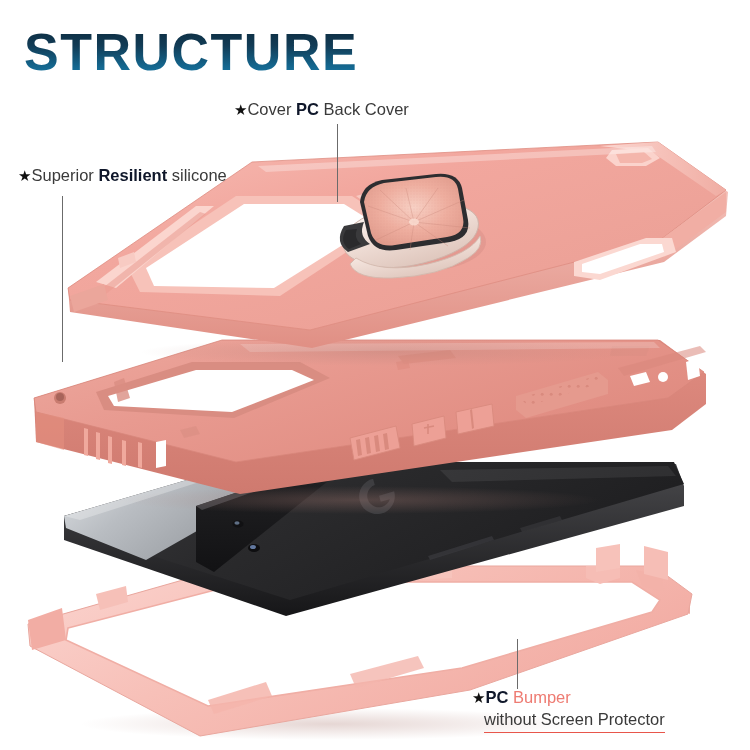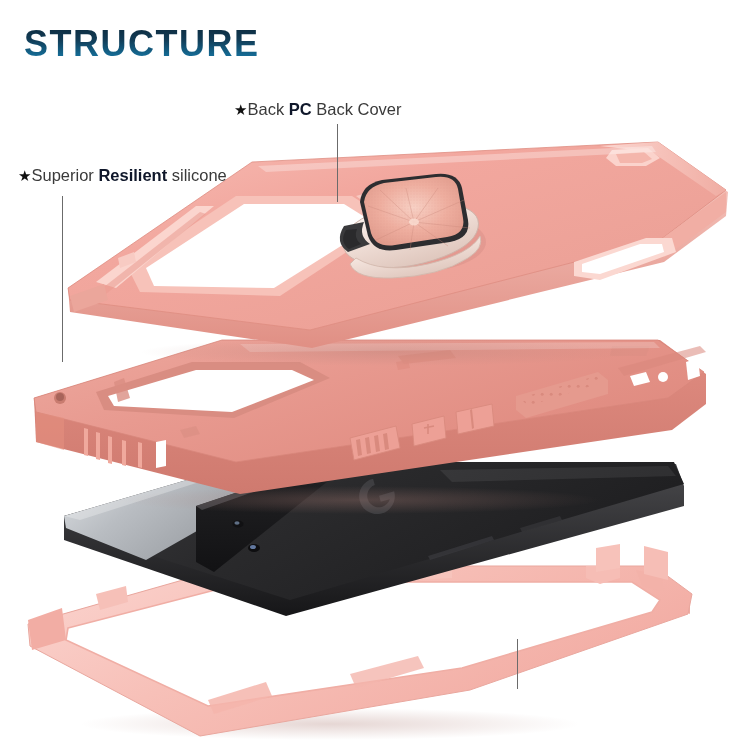--- a/index.html
+++ b/index.html
@@ -8,21 +8,21 @@
     background:#ffffff;
     font-family:"Liberation Sans", sans-serif;
     position:relative;
     overflow:hidden;
   }
 
   
   #title{
     position:absolute;
     left:24px; top:26px;
-    font-size:36px;
+    font-size:52px;
     font-weight:bold;
     letter-spacing:1.5px;
     background:linear-gradient(180deg,#0d2b3e 0%,#123c56 38%,#14678f 78%,#1a79a6 100%);
     -webkit-background-clip:text;
     background-clip:text;
     color:transparent;
     -webkit-text-fill-color:transparent;
     line-height:1;
     white-space:nowrap;
   }
@@ -329,21 +329,25 @@
 </svg>
 </div>
 
 <div id="title">STRUCTURE</div>
 
 <div class="leader" id="leader-back-cover"></div>
 <div class="leader" id="leader-silicone"></div>
 <div class="leader" id="leader-bumper"></div>
 
 <div class="callout" id="callout-back-cover">
-  <span class="star">★</span><span>Back </span><span class="hl">PC</span><span> Back Cover</span>
+  <span class="star">★</span><span>Cover </span><span class="hl">PC</span><span> Back Cover</span>
 </div>
 
 <div class="callout" id="callout-silicone">
   <span class="star">★</span><span>Superior </span><span class="hl">Resilient</span><span> silicone</span>
 </div>
 
 <div class="callout" id="callout-bumper">
+  <div>
+    <span class="star">★</span><span class="hl">PC</span><span class="hl-soft"> Bumper</span>
+  </div>
+  <span class="line2">without Screen Protector</span>
 </div>
 
 </body></html>

